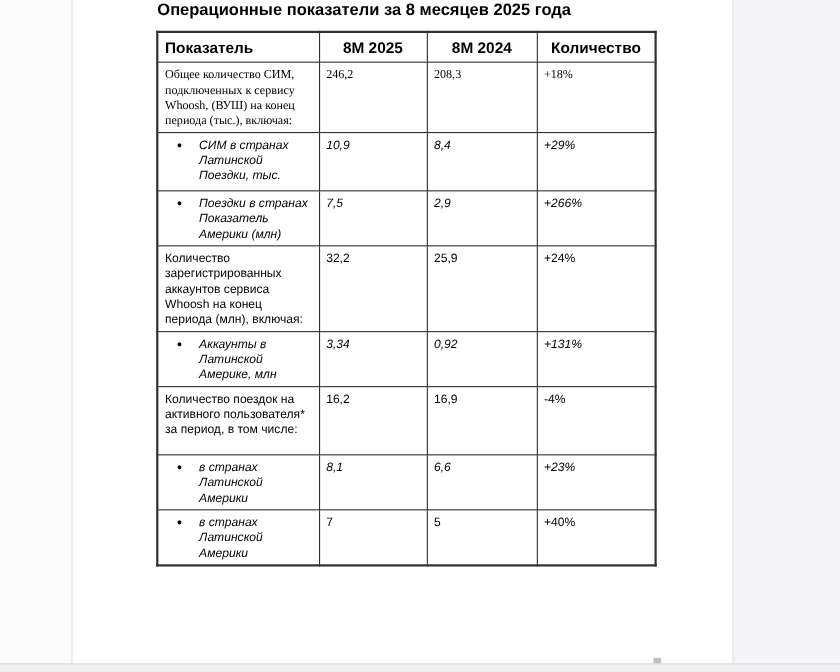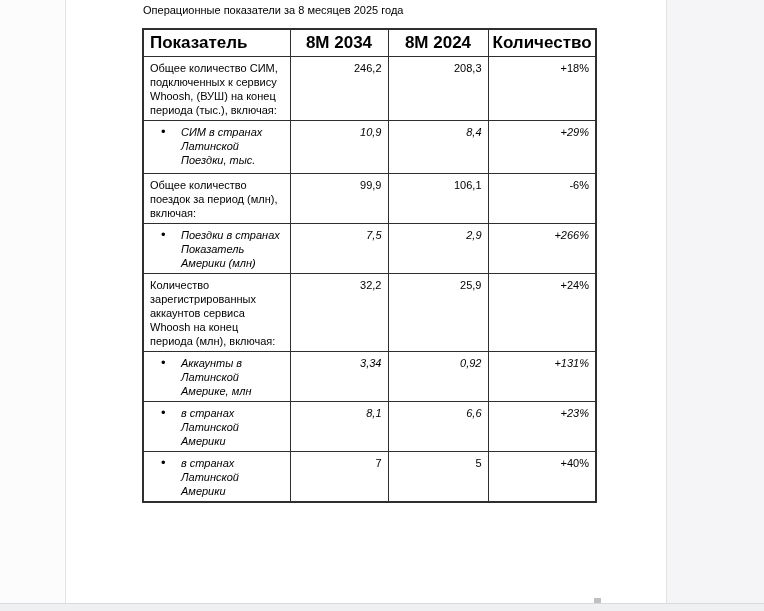--- a/index.html
+++ b/index.html
@@ -22,42 +22,42 @@
     position:absolute;left:0;top:603px;width:764px;height:8px;
     background:#eef0f2;border-top:1px solid #d9dadc;
   }
   .table-handle{
     position:absolute;left:594px;top:598px;width:7px;height:5px;
     background:#bfc0c4;
   }
   
   .doc{position:absolute;left:142px;top:0;width:456px;}
   .doc-title{
-    font-weight:normal;font-size:11px;line-height:14px;
+    font-weight:bold;font-size:15px;line-height:14px;
     padding-top:3px;padding-left:1px;white-space:nowrap;
   }
   table.indicators{
     border-collapse:collapse;table-layout:fixed;width:453px;
     margin-top:11px;
     border:2px solid #2f2f2f;
   }
   .indicators th,.indicators td{
     border:1px solid #2f2f2f;
     font-size:11px;line-height:14px;
     vertical-align:top;
     padding:4px 6px 3px 6px;
     overflow:hidden;
   }
   .indicators thead tr{height:27px;}
   .indicators th{
-    font-size:17px;font-weight:bold;vertical-align:middle;
+    font-size:14px;font-weight:bold;vertical-align:middle;
     text-align:center;padding:2px 4px;
   }
   .indicators th.h-left{text-align:left;padding-left:6px;}
-  .indicators td.val{text-align:right;}
+  .indicators td.val{text-align:left;}
   .indicators tr.italic-vals td.val{font-style:italic;}
   .bullet-wrap{display:flex;padding-left:11px;}
   .bullet{
     flex:0 0 20px;width:20px;font-style:normal;
     font-size:13px;line-height:14px;
   }
   .bullet-text{font-style:italic;}
 </style>
 </head>
 <body>
@@ -72,48 +72,42 @@
   <table class="indicators">
     <colgroup>
       <col style="width:147px">
         <col style="width:98px">
         <col style="width:100px">
         <col style="width:108px">
     </colgroup>
     <thead>
       <tr>
         <th class="h-left">Показатель</th>
-        <th>8М 2034</th>
+        <th>8М 2025</th>
         <th>8М 2024</th>
         <th>Количество</th>
       </tr>
     </thead>
     <tbody>
-        <tr style="height: 60px;">
+        <tr style="height: 60px; font-family: Liberation Serif, serif;">
           <td>Общее количество СИМ, подключенных к сервису Whoosh, (ВУШ) на конец периода (тыс.), включая:</td>
           <td class="val">246,2</td>
           <td class="val">208,3</td>
           <td class="val">+18%</td>
         </tr>
         <tr class="italic-vals" style="height: 53px;">
           <td>
             <div class="bullet-wrap">
               <span class="bullet">•</span>
               <span class="bullet-text">СИМ в странах Латинской Поездки, тыс.</span>
             </div>
           </td>
           <td class="val">10,9</td>
           <td class="val">8,4</td>
           <td class="val">+29%</td>
-        </tr>
-        <tr style="height: 44px;">
-          <td>Общее количество поездок за период (млн), включая:</td>
-          <td class="val">99,9</td>
-          <td class="val">106,1</td>
-          <td class="val">-6%</td>
         </tr>
         <tr class="italic-vals" style="height: 50px;">
           <td>
             <div class="bullet-wrap">
               <span class="bullet">•</span>
               <span class="bullet-text">Поездки в странах Показатель Америки (млн)</span>
             </div>
           </td>
           <td class="val">7,5</td>
           <td class="val">2,9</td>
@@ -129,20 +123,26 @@
           <td>
             <div class="bullet-wrap">
               <span class="bullet">•</span>
               <span class="bullet-text">Аккаунты в Латинской Америке, млн</span>
             </div>
           </td>
           <td class="val">3,34</td>
           <td class="val">0,92</td>
           <td class="val">+131%</td>
         </tr>
+        <tr style="height: 62px;">
+          <td>Количество поездок на активного пользователя* за период, в том числе:</td>
+          <td class="val">16,2</td>
+          <td class="val">16,9</td>
+          <td class="val">-4%</td>
+        </tr>
         <tr class="italic-vals" style="height: 40px;">
           <td>
             <div class="bullet-wrap">
               <span class="bullet">•</span>
               <span class="bullet-text">в странах Латинской Америки</span>
             </div>
           </td>
           <td class="val">8,1</td>
           <td class="val">6,6</td>
           <td class="val">+23%</td>

